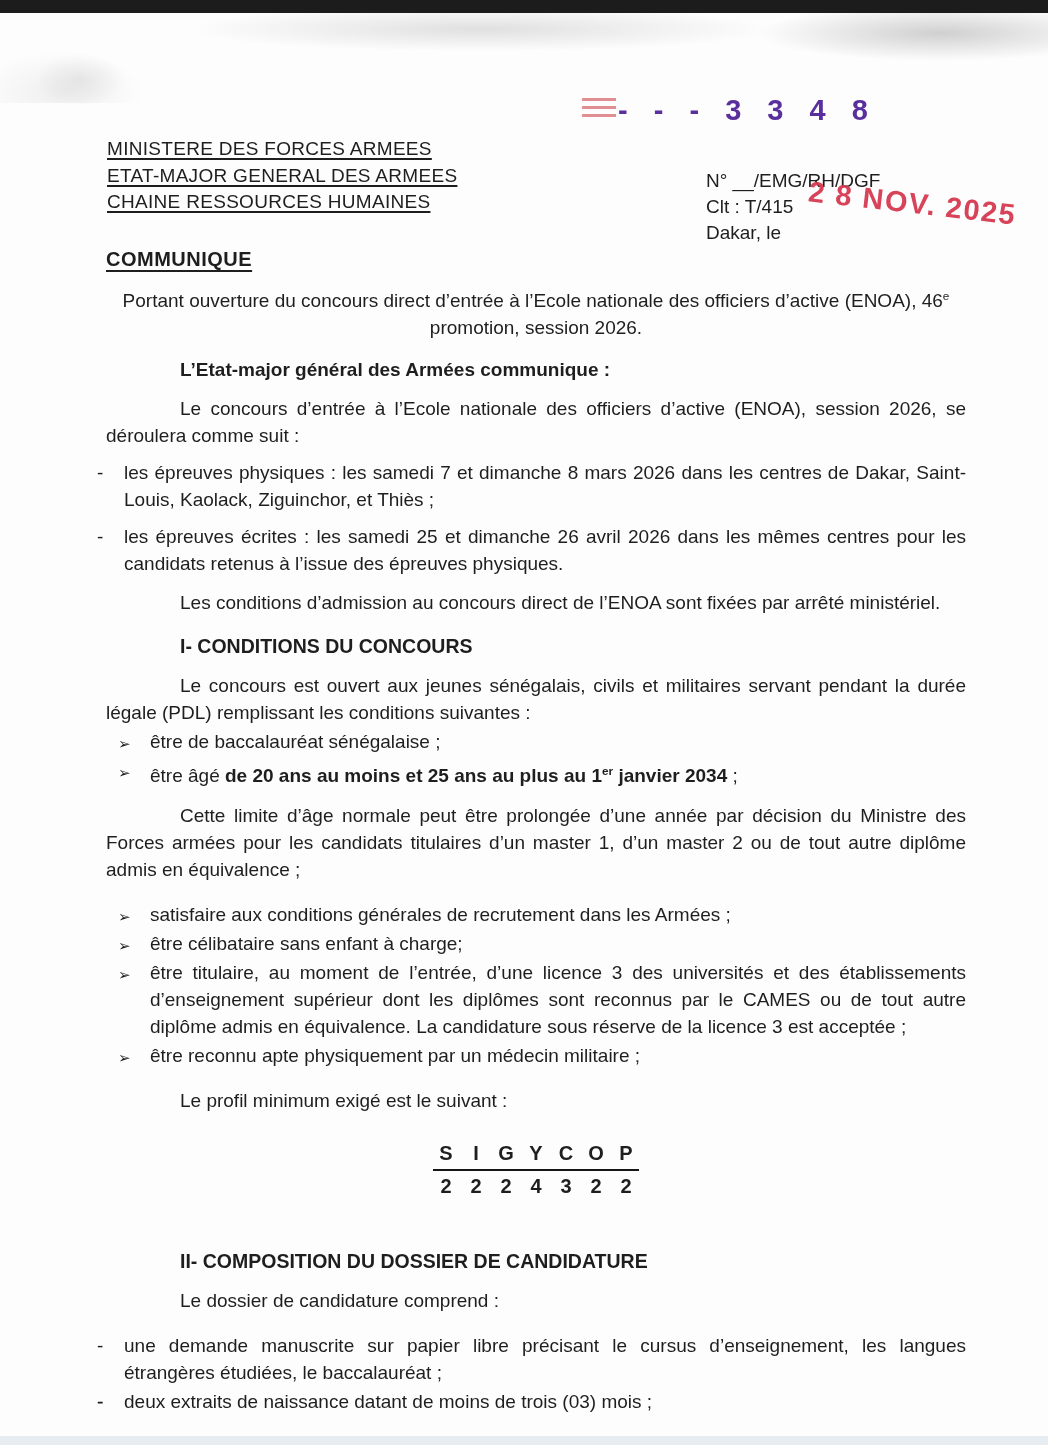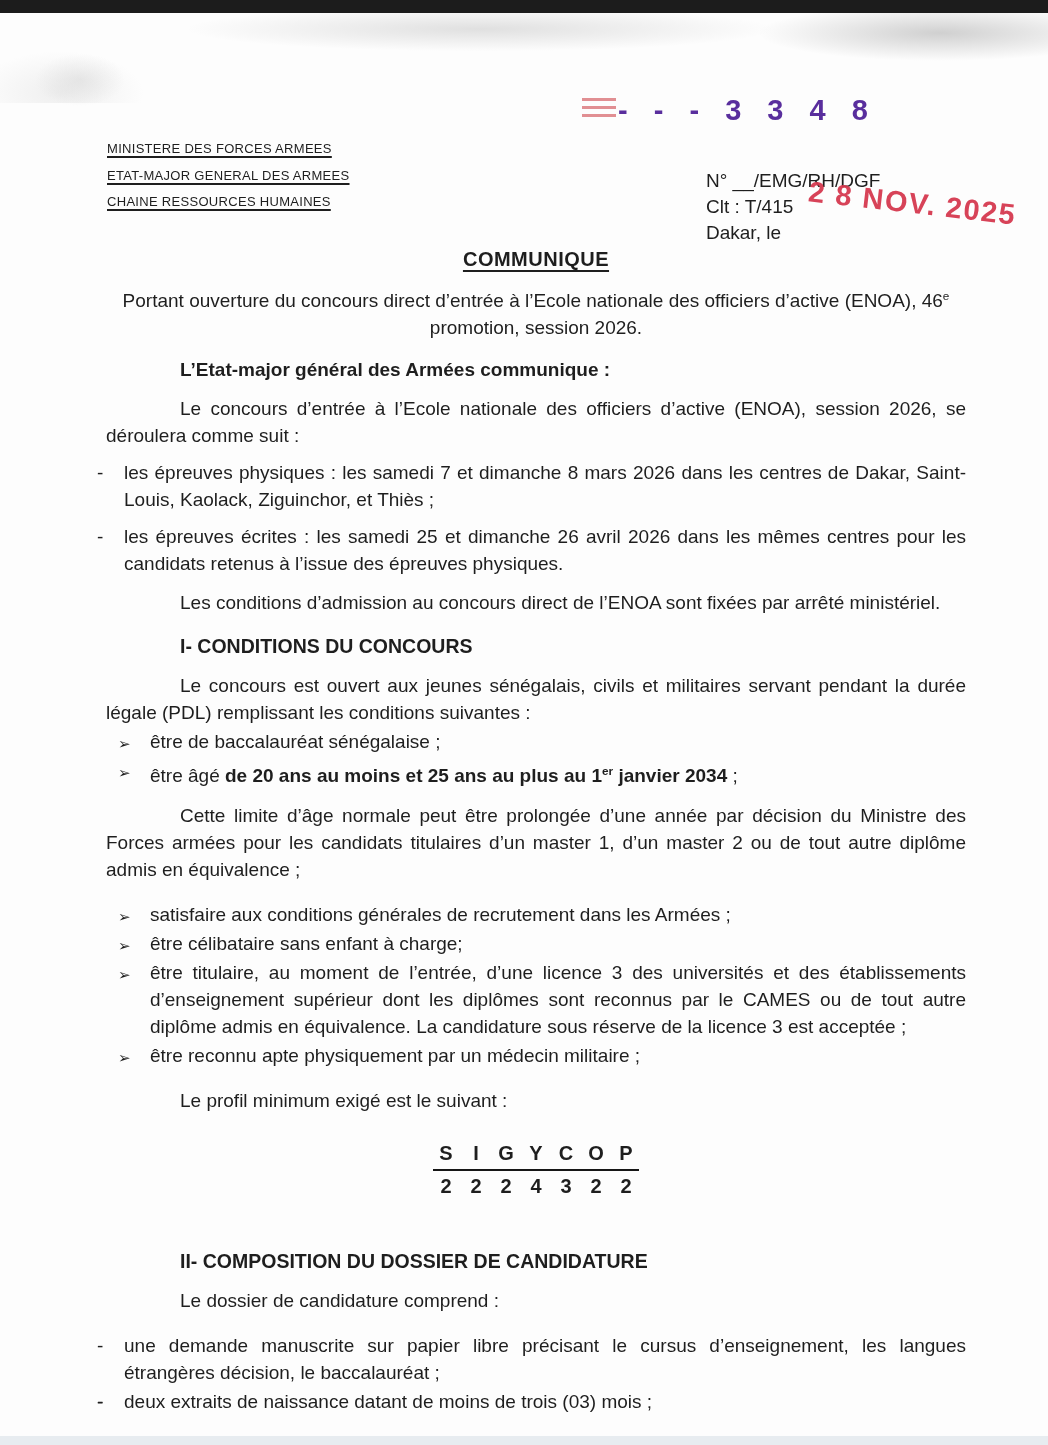--- a/index.html
+++ b/index.html
@@ -34,21 +34,21 @@
     pointer-events:none;
   }
   .bottom-strip{
     position:absolute;bottom:0;left:0;width:1048px;height:9px;
     background:#e7ecf0;
   }
 
   
   .org-block{
     position:absolute;left:107px;top:136px;width:392px;
-    font-size:13px;line-height:26.5px;letter-spacing:.3px;
+    font-size:19px;line-height:26.5px;letter-spacing:.3px;
   }
   .org-line{
     text-align:justify;text-align-last:justify;
     text-decoration:underline;
     text-decoration-thickness:1.5px;
     text-underline-offset:3px;
     white-space:nowrap;
     display:flex;justify-content:space-between;
   }
   .ref-block{
@@ -79,21 +79,21 @@
   }
 
   
   .content{
     position:absolute;left:0;top:0;width:1048px;
     padding:246px 82px 0 106px;
     box-sizing:border-box;
     font-size:19px;line-height:27px;
   }
   .doc-title{
-    text-align:center;font-weight:bold;font-size:20px;letter-spacing:.5px;
+    font-weight:bold;font-size:20px;letter-spacing:.5px;
     text-decoration:underline;text-decoration-thickness:2px;text-underline-offset:4px;
   }
   .subtitle{ text-align:center; margin-top:9px; }
   .communique-line{ font-weight:bold; margin-top:15px; margin-left:74px; }
   .para{ text-align:justify; margin-top:12px; }
   .indent{ text-indent:74px; }
   .dash-item{
     position:relative; margin-left:-9px; padding-left:27px;
     text-align:justify; margin-top:10px;
   }
@@ -200,21 +200,21 @@
         <span class="sig-cell">3</span>
         <span class="sig-cell">2</span>
         <span class="sig-cell">2</span>
       </div>
     </div>
 
     <div class="section-heading mt-large">II- COMPOSITION DU DOSSIER DE CANDIDATURE</div>
 
     <div class="para indent">Le dossier de candidature comprend :</div>
 
-    <div class="dash-item mt-med"><span class="marker">-</span><span>une demande manuscrite sur papier libre précisant le cursus d’enseignement, les langues étrangères décision, le baccalauréat ;</span></div>
+    <div class="dash-item mt-med"><span class="marker">-</span><span>une demande manuscrite sur papier libre précisant le cursus d’enseignement, les langues étrangères étudiées, le baccalauréat ;</span></div>
 
     <div class="dash-item" style="margin-top:2px;"><span class="marker">-</span></div>
 
     <div class="dash-item" style="margin-top:2px;"><span class="marker">-</span><span>deux extraits de naissance datant de moins de trois (03) mois ;</span></div>
 
   </div>
 
   <div class="bottom-strip"></div>
 </div>
 

